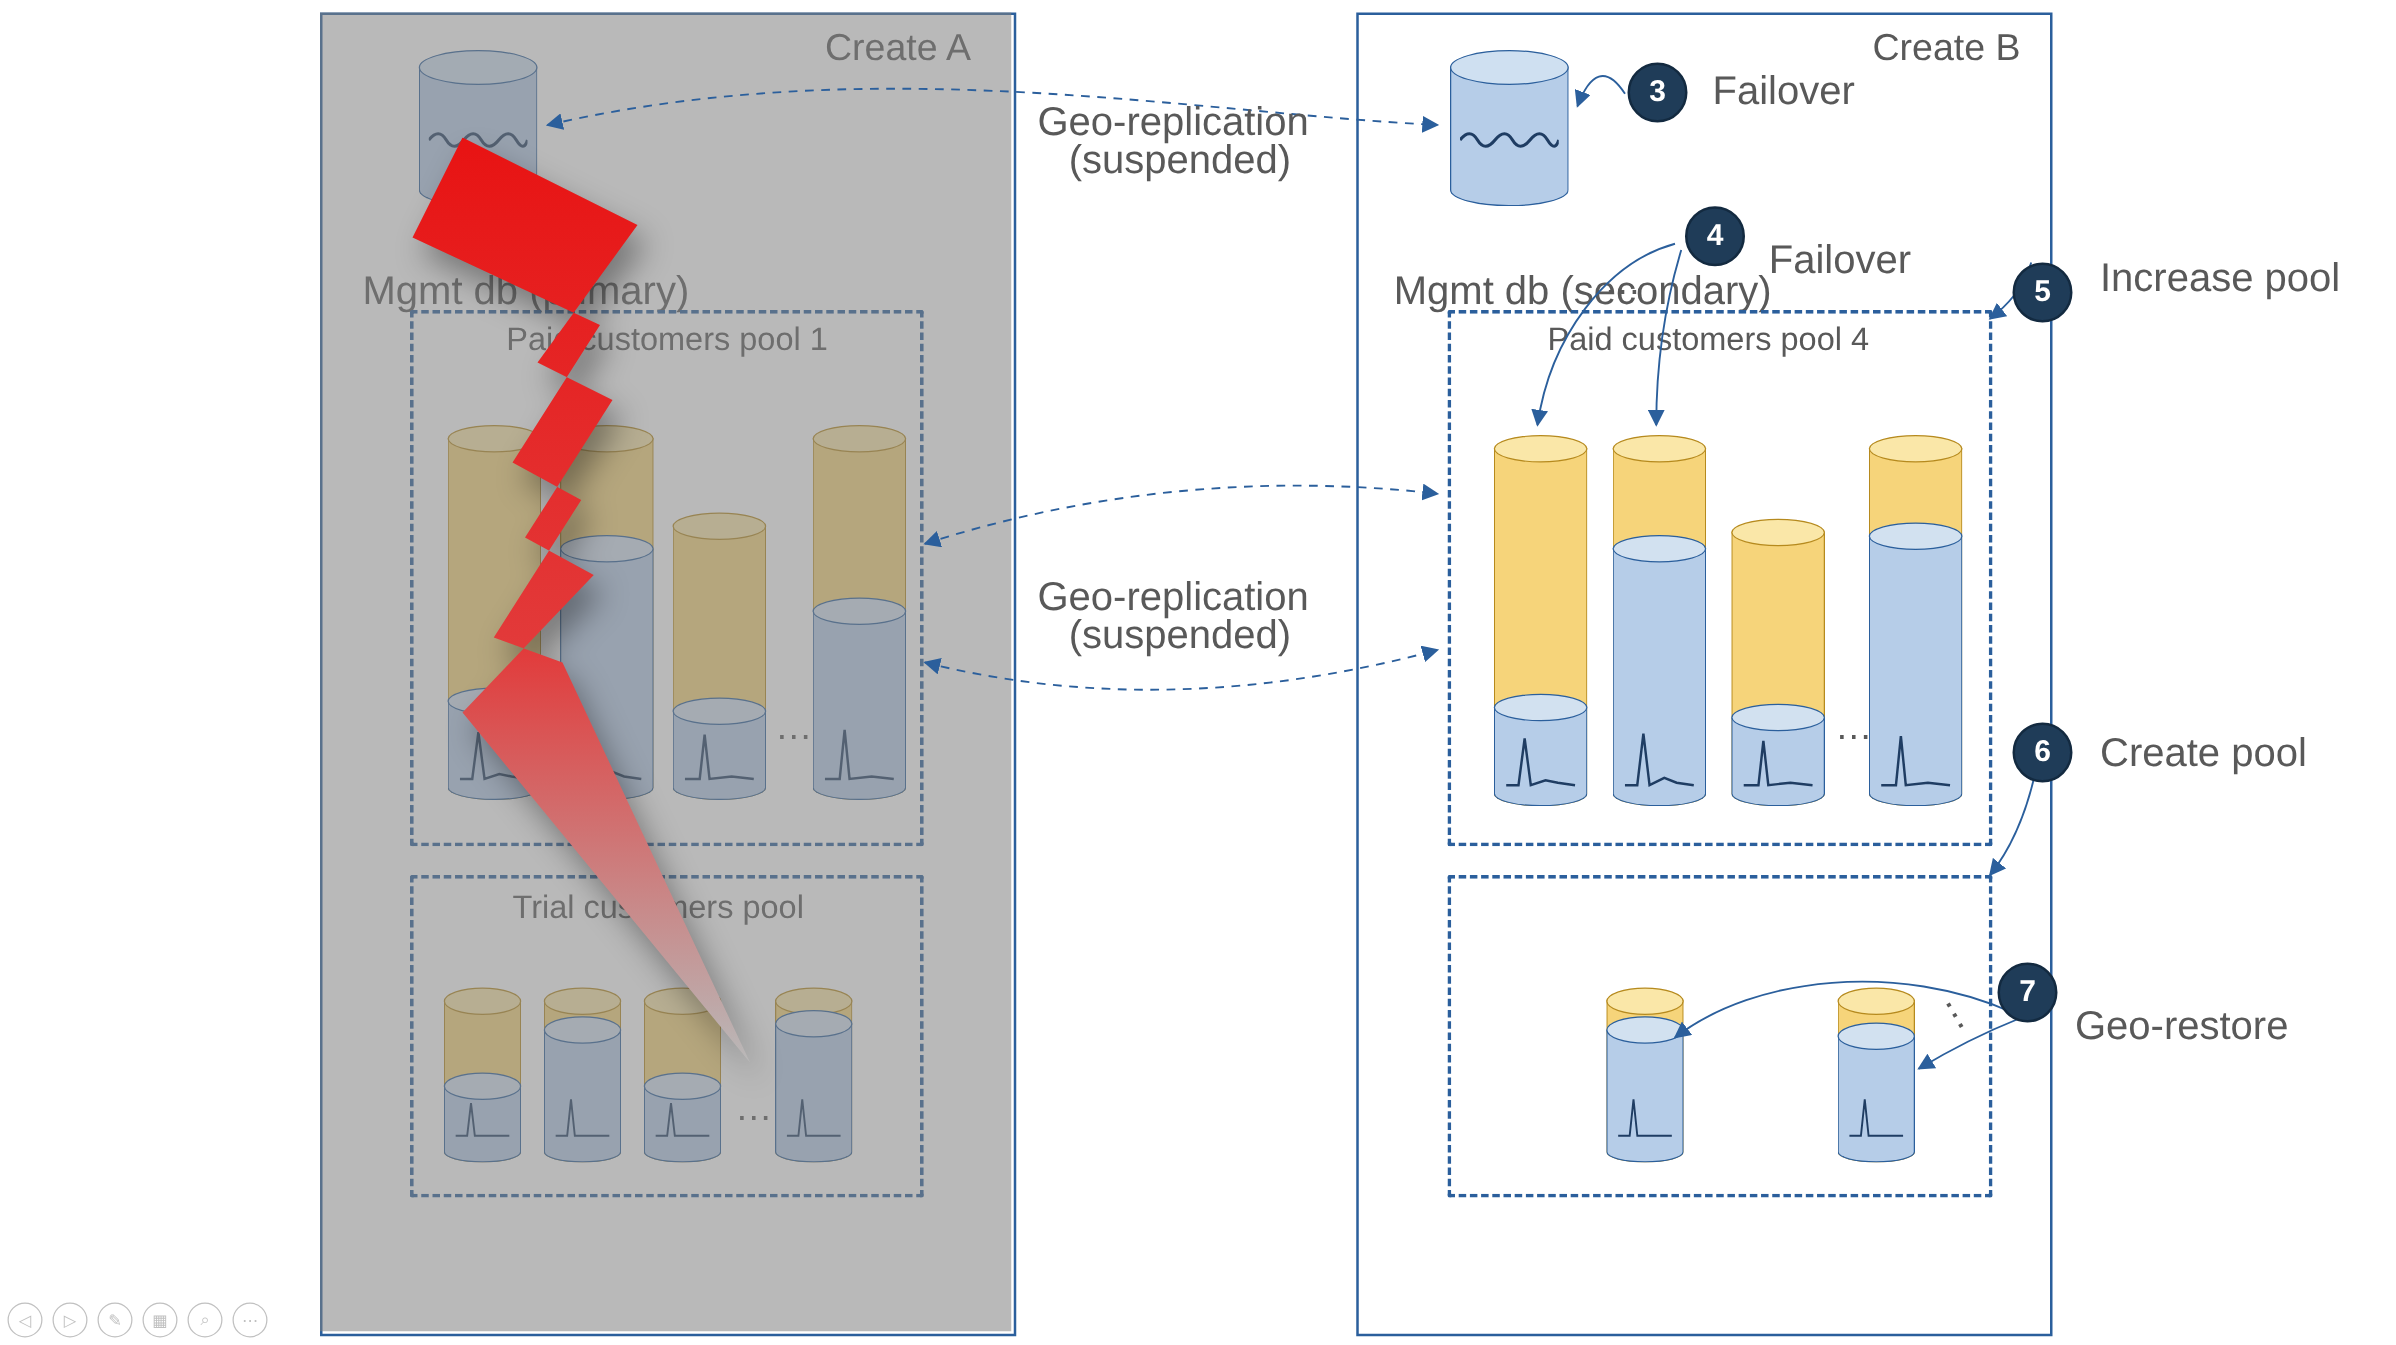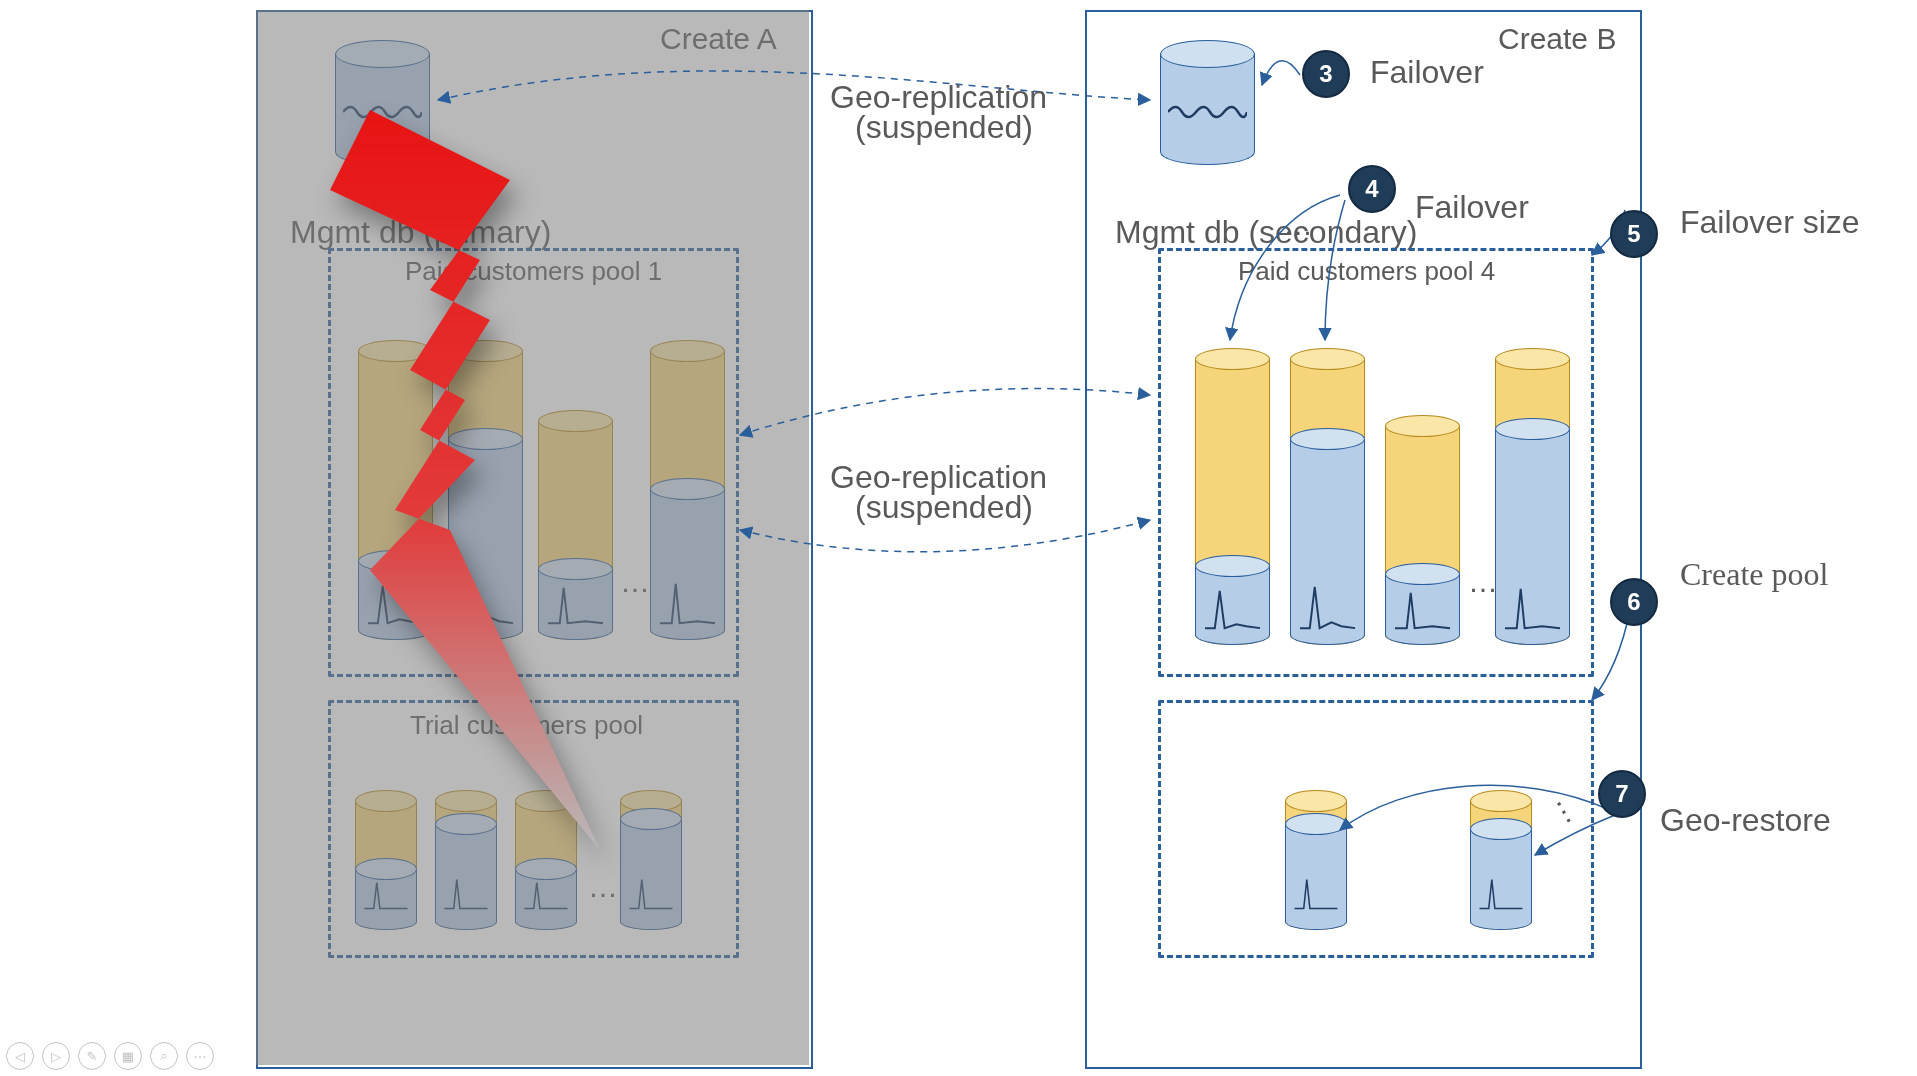--- a/index.html
+++ b/index.html
@@ -384,24 +384,24 @@
   <div class="abs s24" style="left:830px; top:435px;">Geo-replication</div>
   <div class="abs s24" style="left:855px; top:465px;">(suspended)</div>
 
   <div class="abs badge" style="left:1302px; top:50px;">3</div>
   <div class="abs s24" style="left:1370px; top:30px;">Failover</div>
 
   <div class="abs badge" style="left:1348px; top:165px;">4</div>
   <div class="abs s24" style="left:1415px; top:165px;">Failover</div>
 
   <div class="abs badge" style="left:1610px; top:210px;">5</div>
-  <div class="abs s24" style="left:1680px; top:180px;">Failover size</div>
+  <div class="abs s24" style="left:1680px; top:180px;">Increase pool</div>
 
   <div class="abs badge" style="left:1610px; top:578px;">6</div>
-  <div class="abs s24" style="left:1680px; top:532px;font-family:Liberation Serif, serif;">Create pool</div>
+  <div class="abs s24" style="left:1680px; top:560px;">Create pool</div>
 
   <div class="abs badge" style="left:1598px; top:770px;">7</div>
   <div class="abs s24" style="left:1660px; top:778px;">Geo-restore</div>
 
   <div class="toolbar">
     <div class="btn">◁</div>
     <div class="btn">▷</div>
     <div class="btn">✎</div>
     <div class="btn">▦</div>
     <div class="btn">⌕</div>

